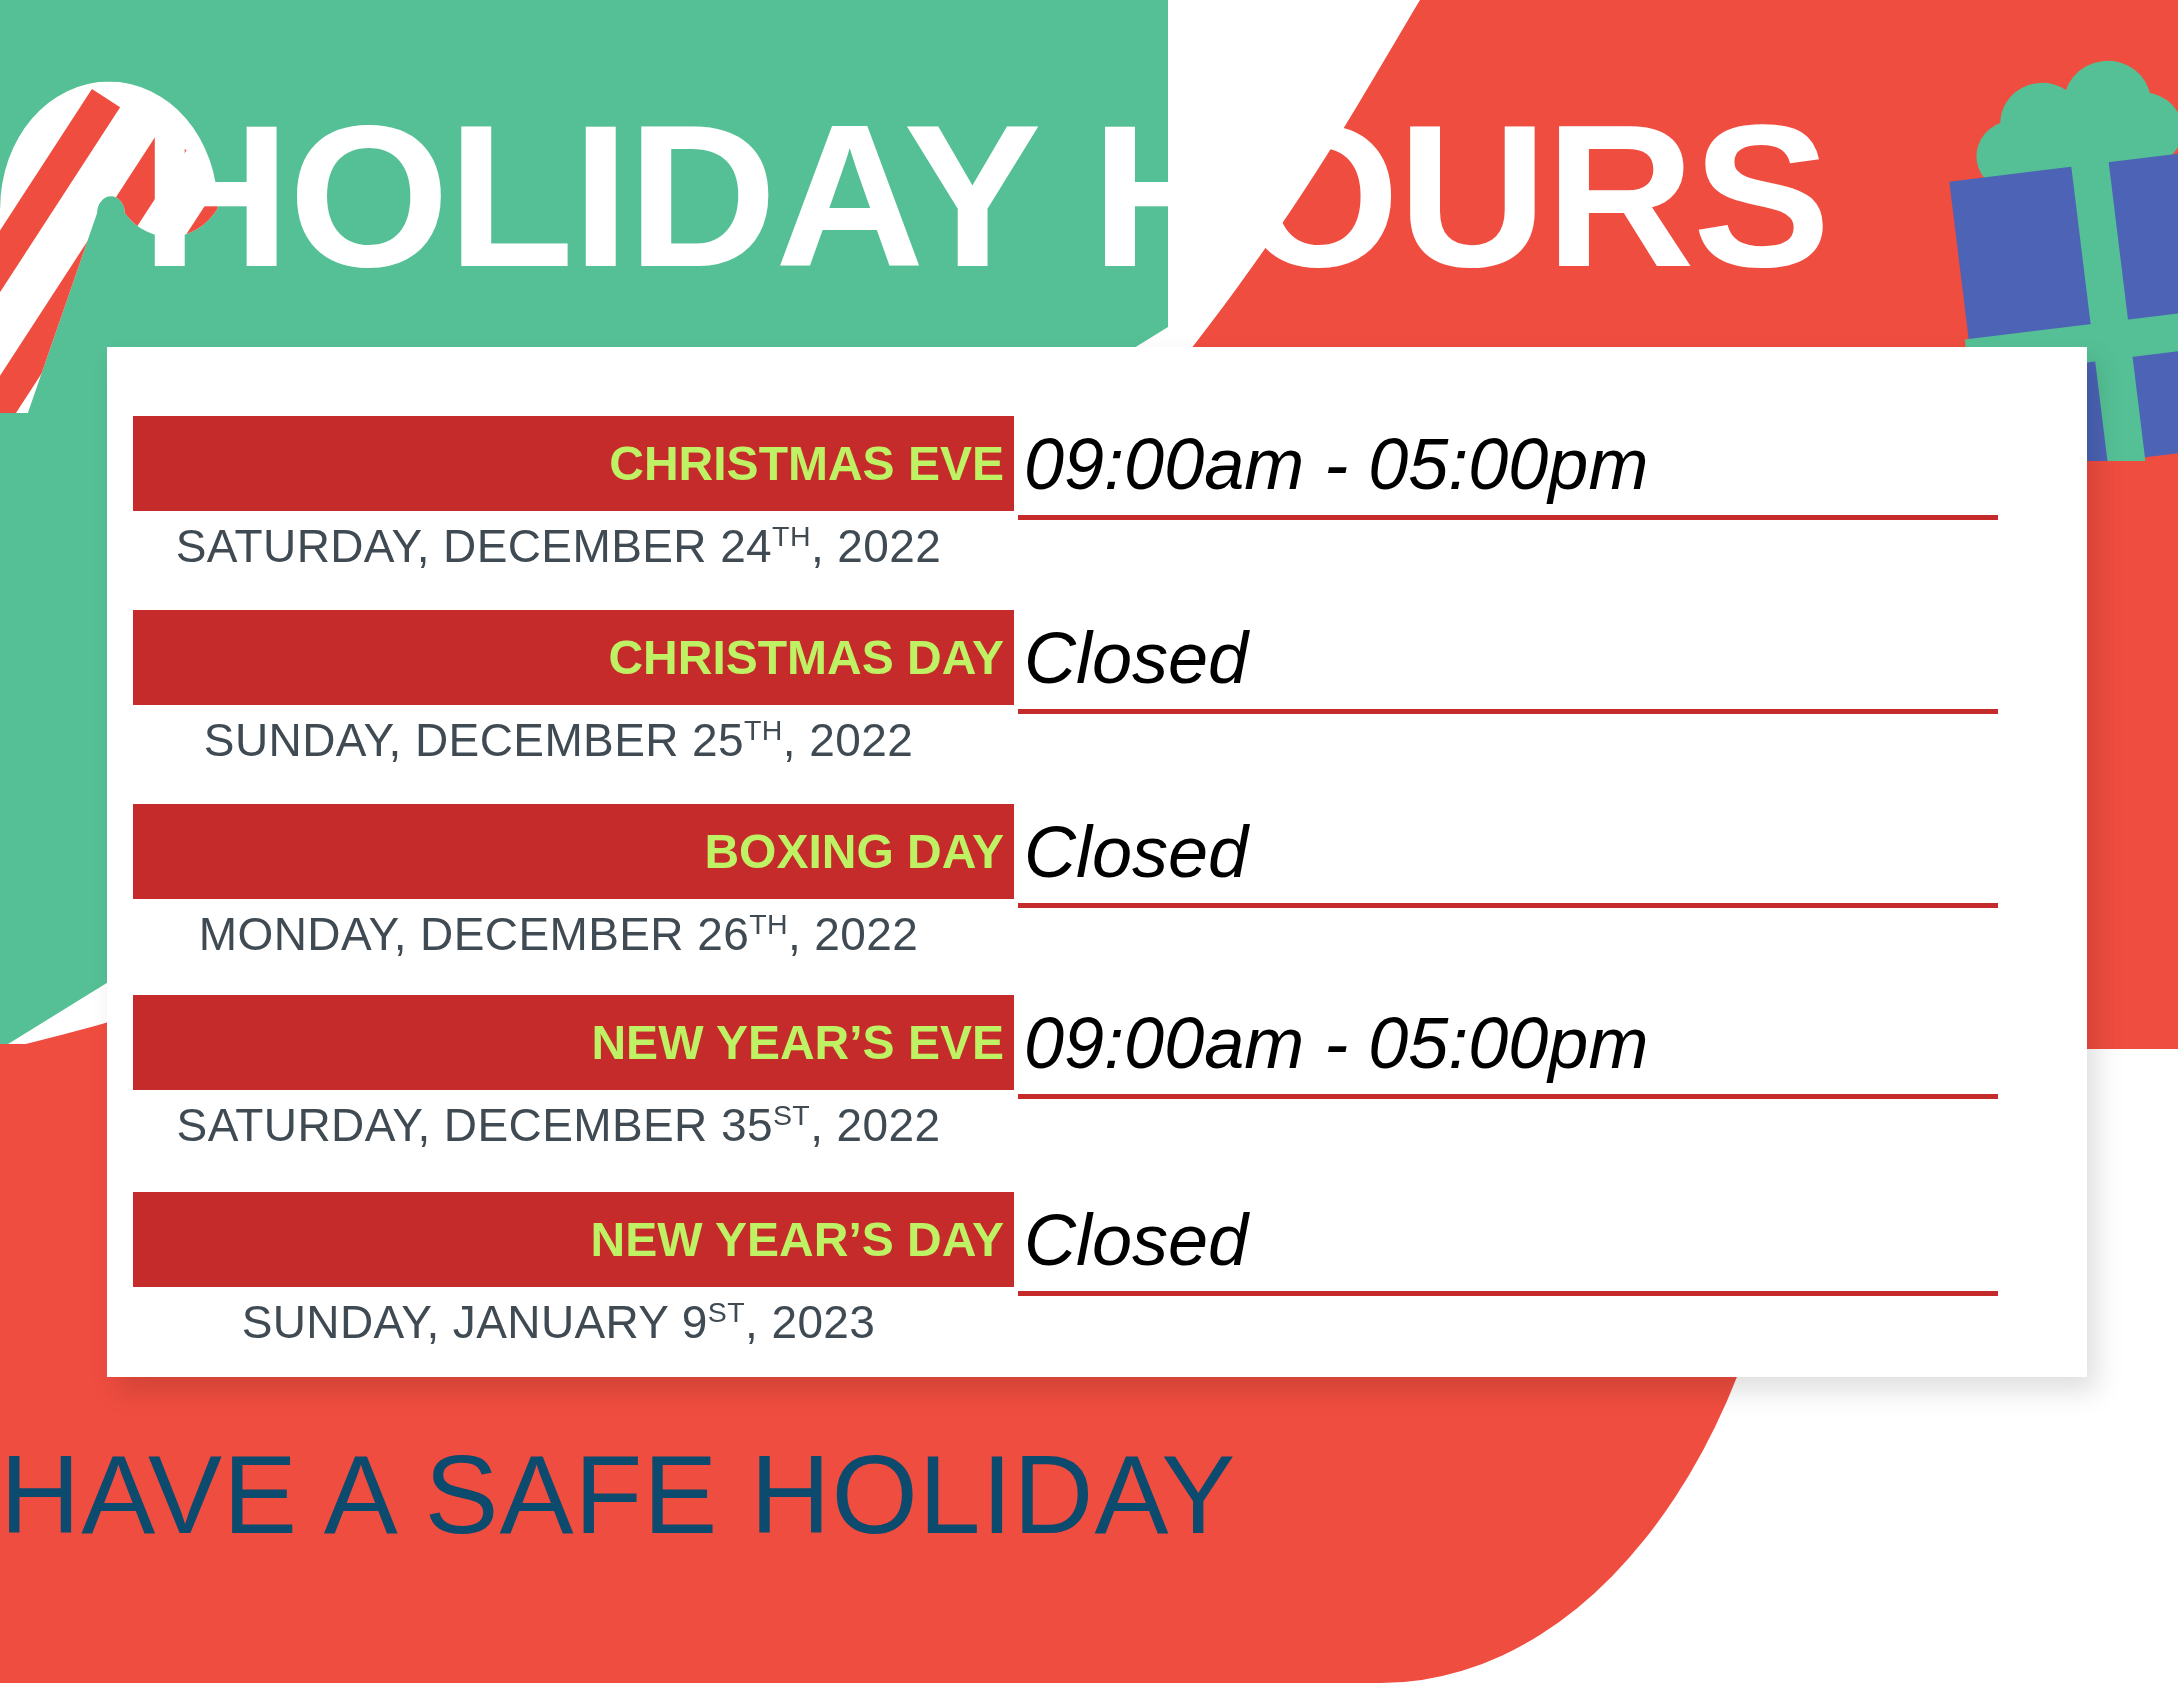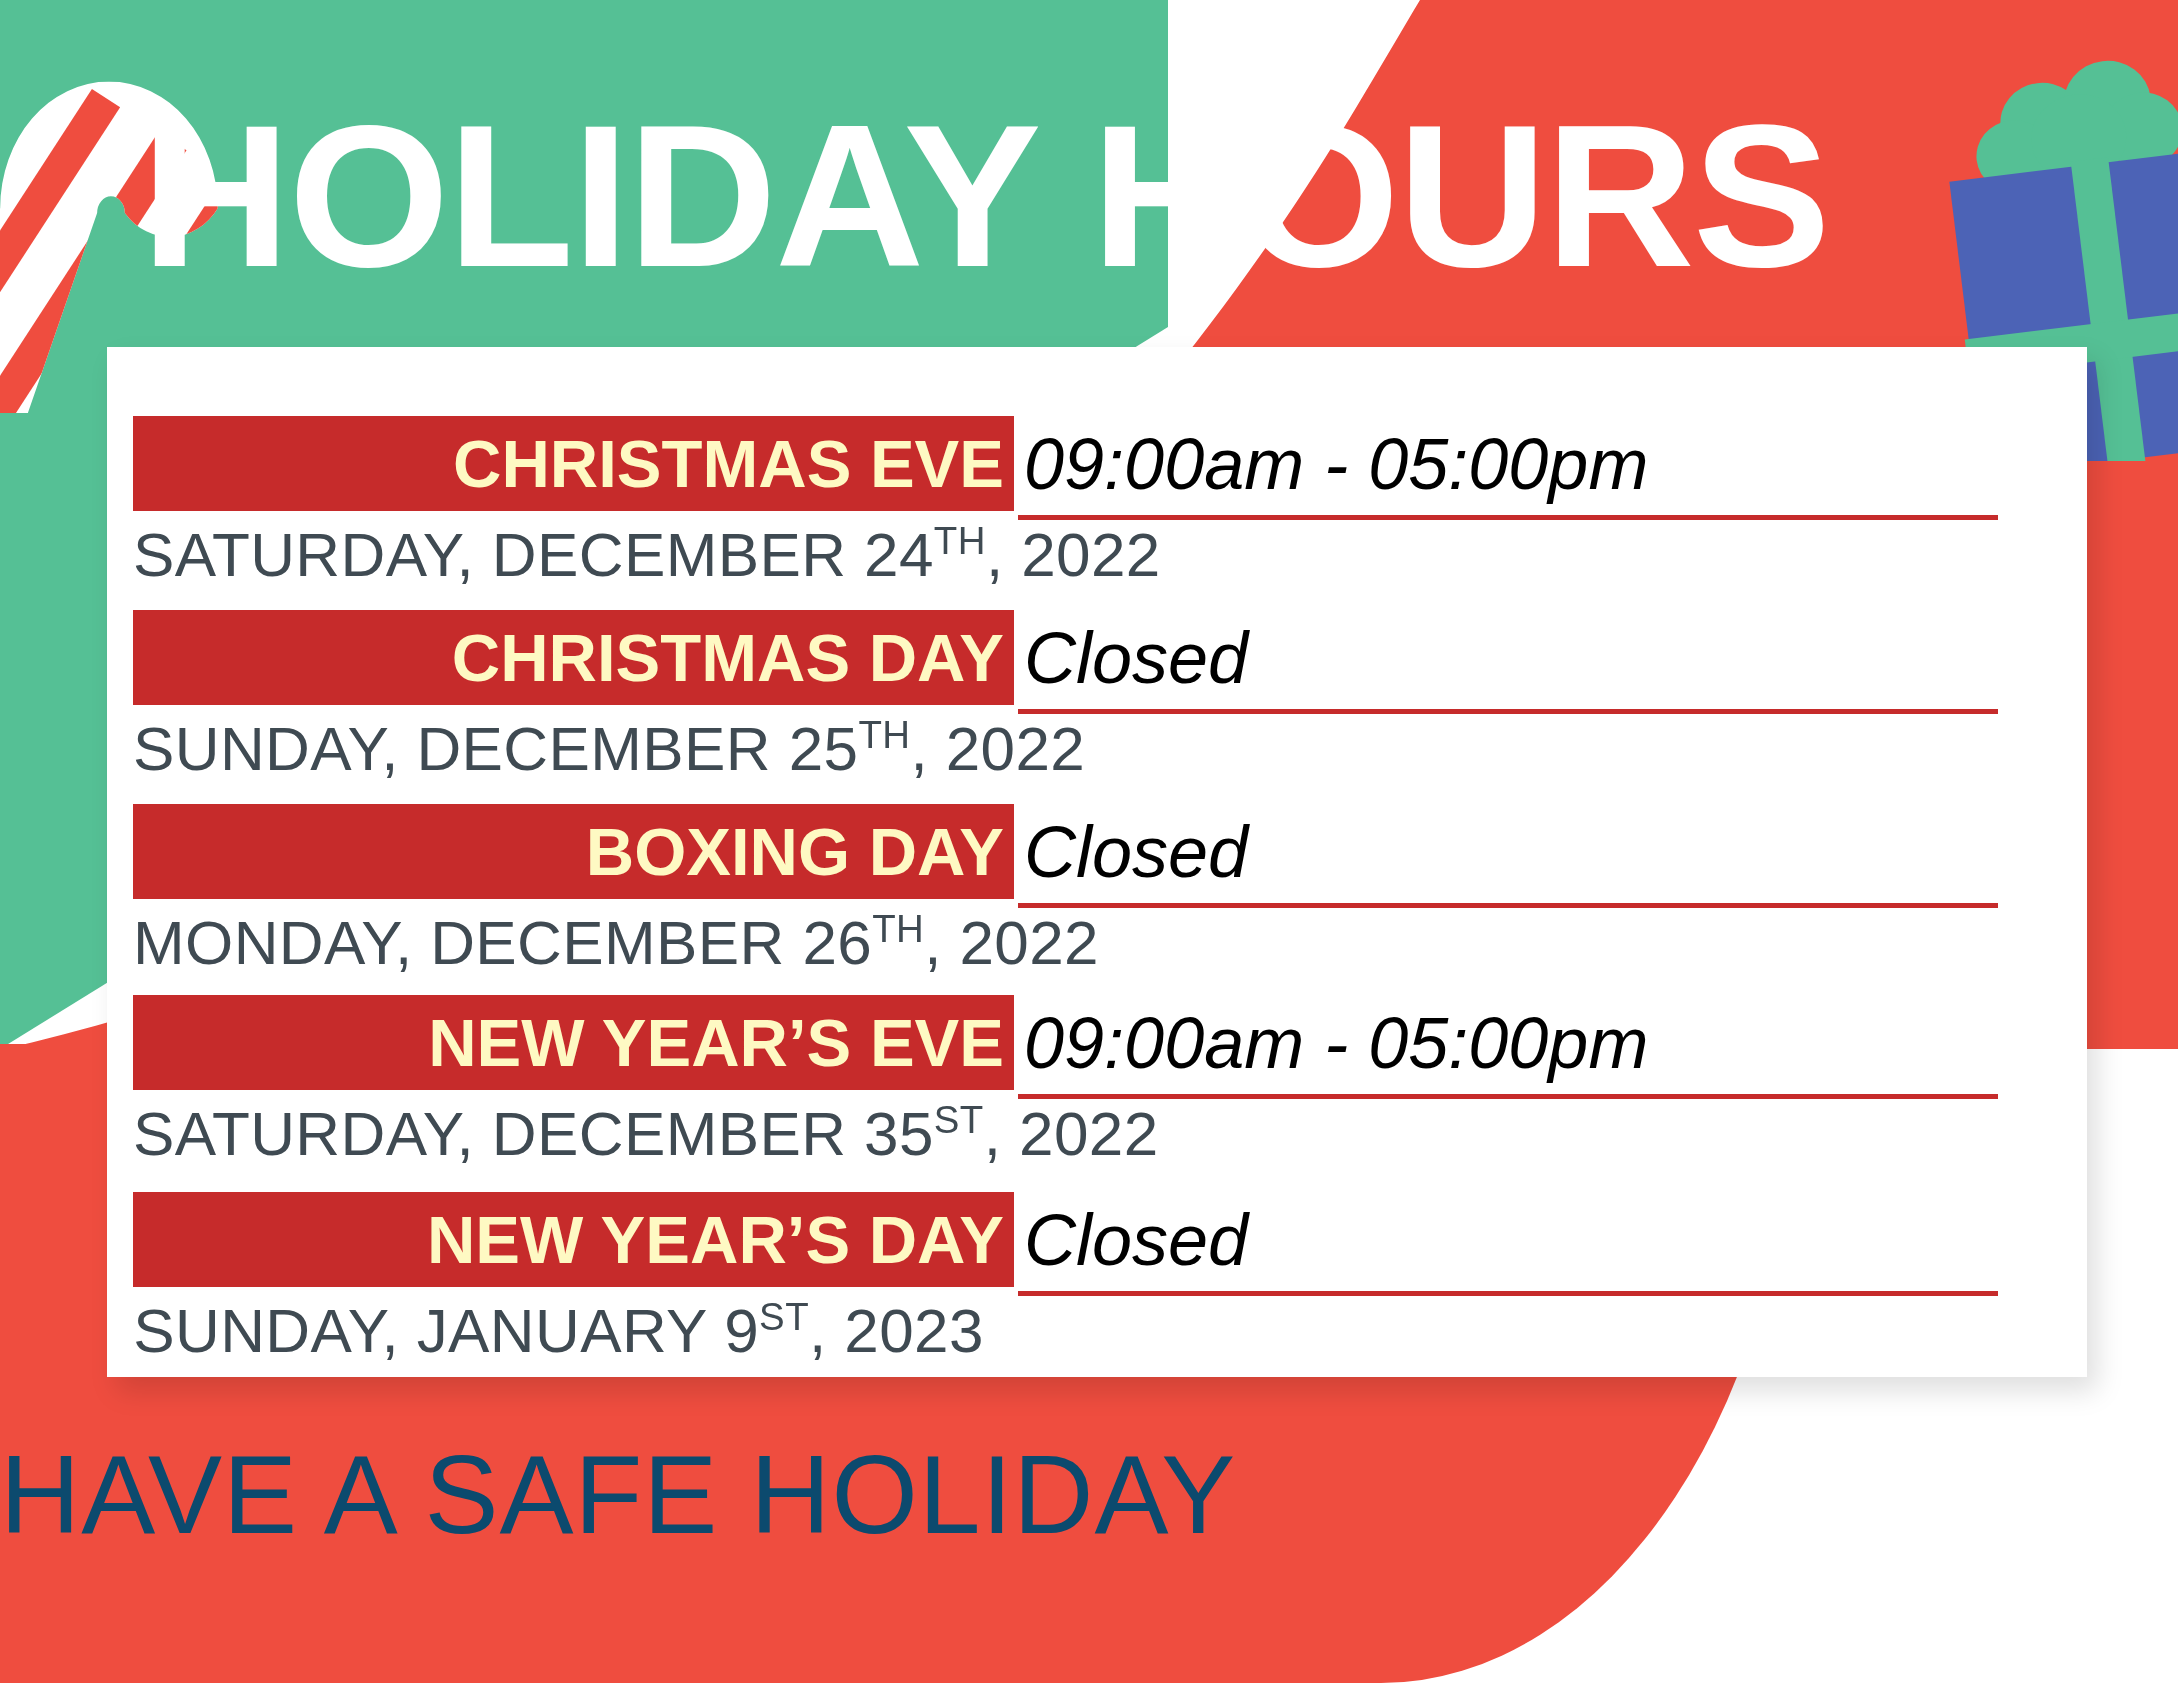--- a/index.html
+++ b/index.html
@@ -122,34 +122,34 @@
   .label-bar {
     background: #C62B2B;
     height: 95px;
     display: flex;
     align-items: center;
     justify-content: flex-end;
     padding-right: 10px;
     box-sizing: border-box;
   }
   .label-text {
-    color: #fef9c3;
+    color: #bef264;
     font-family: "Liberation Sans Narrow", "Liberation Sans", sans-serif;
     font-weight: bold;
-    font-size: 67px;
+    font-size: 48px;
     line-height: 1;
     letter-spacing: 0px;
     white-space: nowrap;
   }
   .date-text {
     margin-top: 10px;
     text-align: center;
     color: #3F4A52;
     font-family: "Liberation Sans Narrow", "Liberation Sans", sans-serif;
-    font-size: 62px;
+    font-size: 46px;
     line-height: 1.1;
     letter-spacing: 0.4px;
     white-space: nowrap;
     padding-right: 30px;
   }
   .date-text sup {
     font-size: 0.62em;
     vertical-align: super;
     line-height: 0;
   }

